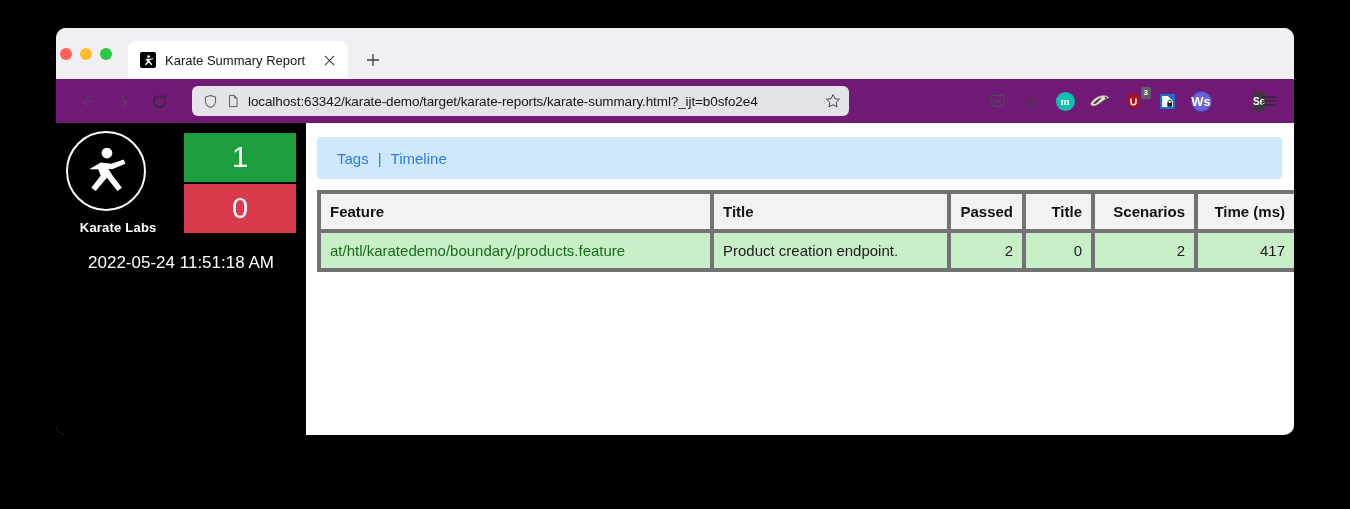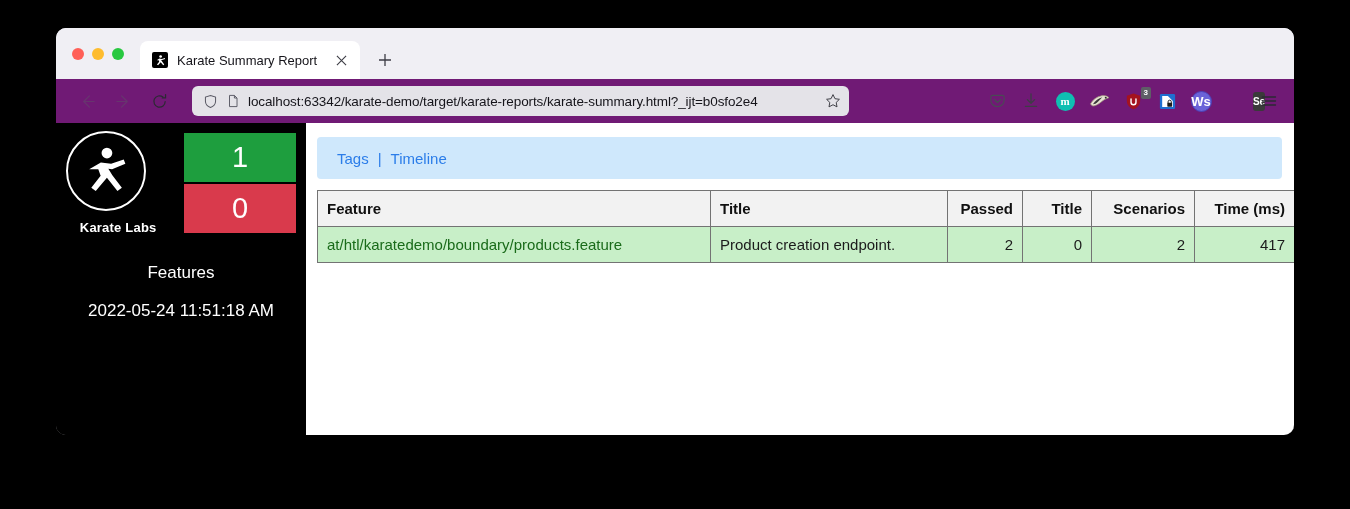--- a/index.html
+++ b/index.html
@@ -28,21 +28,21 @@
     display: flex;
     flex-direction: column;
   }
 
   
   .tab-strip {
     height: 51px;
     background: #f0eff4;
     display: flex;
     align-items: flex-end;
-    padding-left: 12px;
+    padding-left: 0;
     box-sizing: border-box;
     flex: 0 0 auto;
   }
   .traffic-lights {
     display: flex;
     align-items: center;
     gap: 8px;
     height: 100%;
     padding: 0 10px 0 4px;
   }
@@ -306,21 +306,21 @@
 
   table.summary {
     width: 100%;
     border-collapse: collapse;
     margin-top: 11px;
     font-size: 15px;
     table-layout: fixed;
   }
   table.summary th,
   table.summary td {
-    border: 1px solid #737373;
+    border: 4px solid #737373;
     padding: 9px 9px;
     box-sizing: border-box;
     white-space: nowrap;
     overflow: hidden;
     text-overflow: ellipsis;
   }
   table.summary th {
     background: #f2f2f2;
     color: #111111;
     font-weight: bold;
@@ -477,21 +477,20 @@
               <path d="M4.8 11.2 L9.8 8.4 L14.2 8.9 L19.6 7.1 L20.3 8.9 L14.6 11.2 L13 11 L14.8 13.9 L18.8 19.2 L16.9 20.6 L12.4 14.9 L7.6 20.6 L5.7 19.2 L9.7 14 L8.7 11.3 Z" fill="#ffffff"></path>
             </svg>
           </div>
           <div class="logo-caption">Karate Labs</div>
         </div>
         <div class="counts">
           <div class="count-box count-pass">1</div>
           <div class="count-box count-fail">0</div>
         </div>
       </div>
-      <div class="sidebar-label">Features</div>
       <div class="sidebar-timestamp">2022-05-24 11:51:18 AM</div>
     </div>
 
     <div class="content">
 
       <div class="nav-banner">
         <a href="#">Tags</a>
         <span class="nav-sep">|</span>
         <a href="#">Timeline</a>
       </div>

